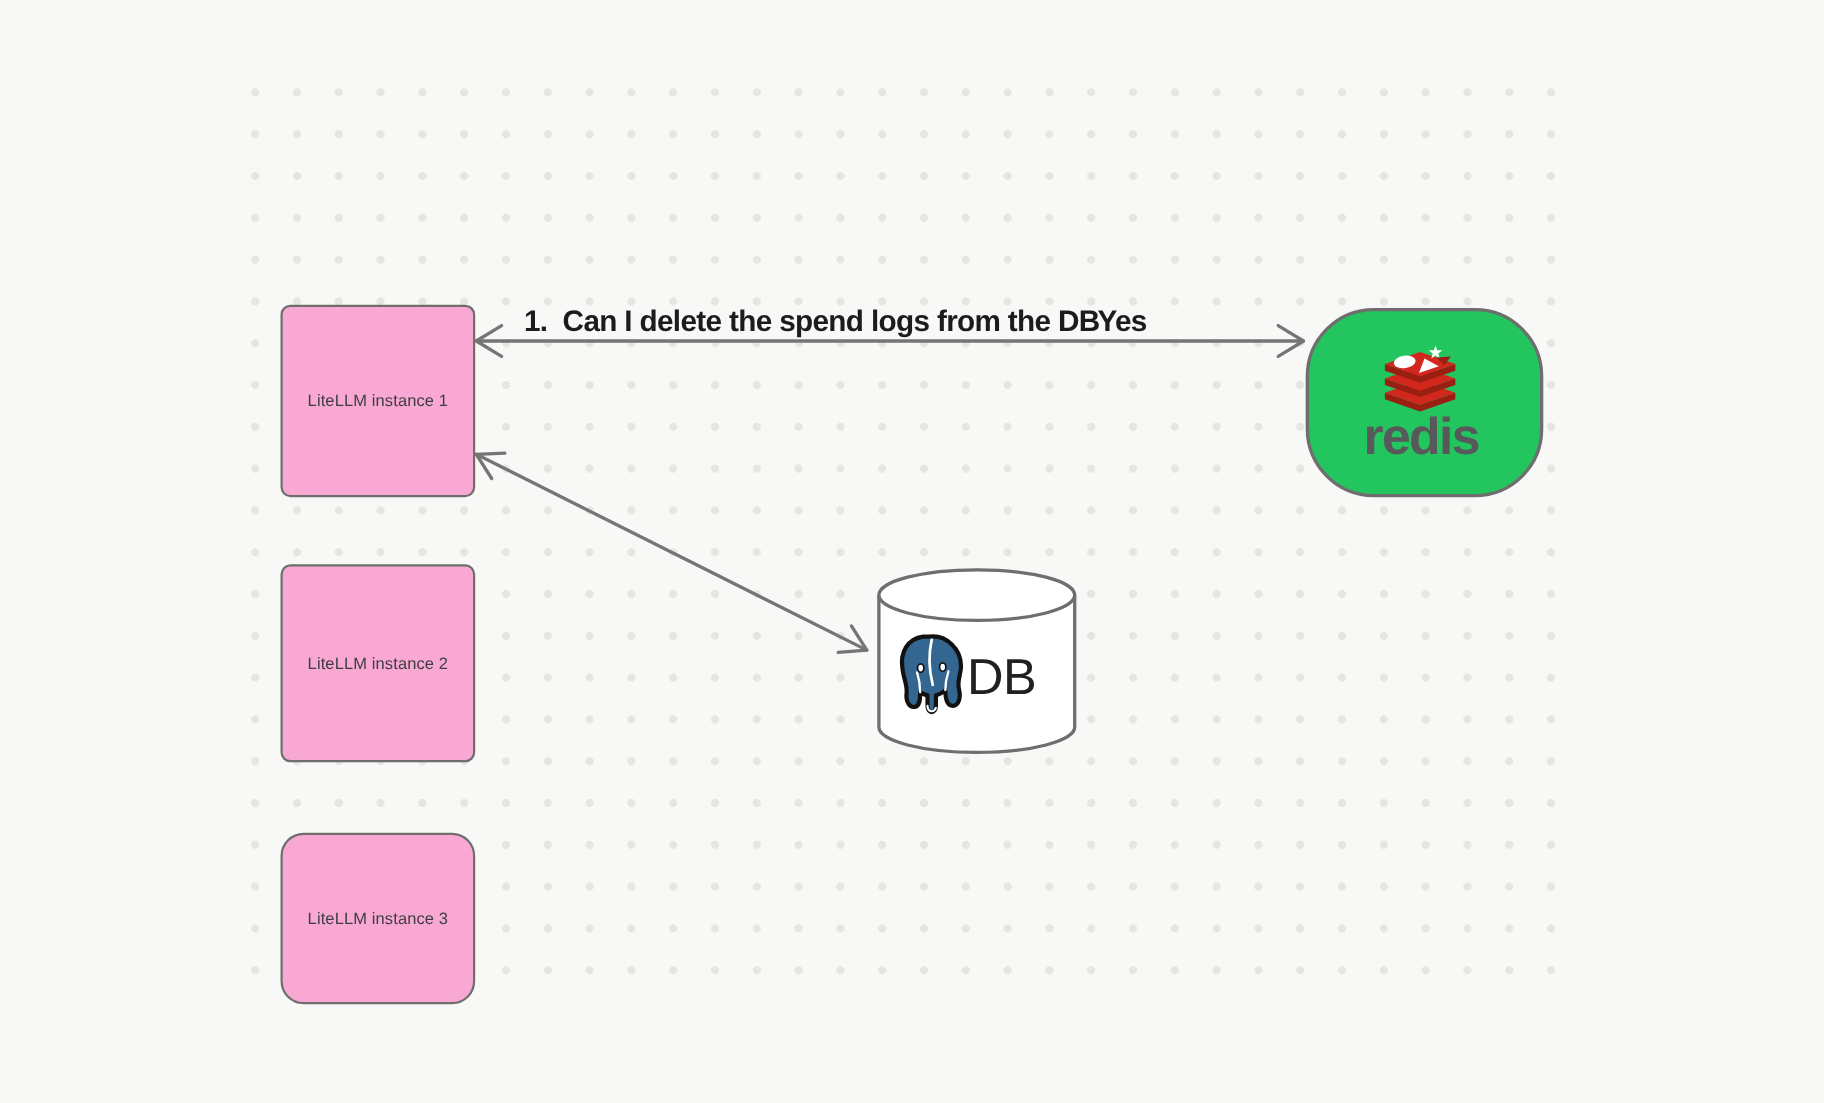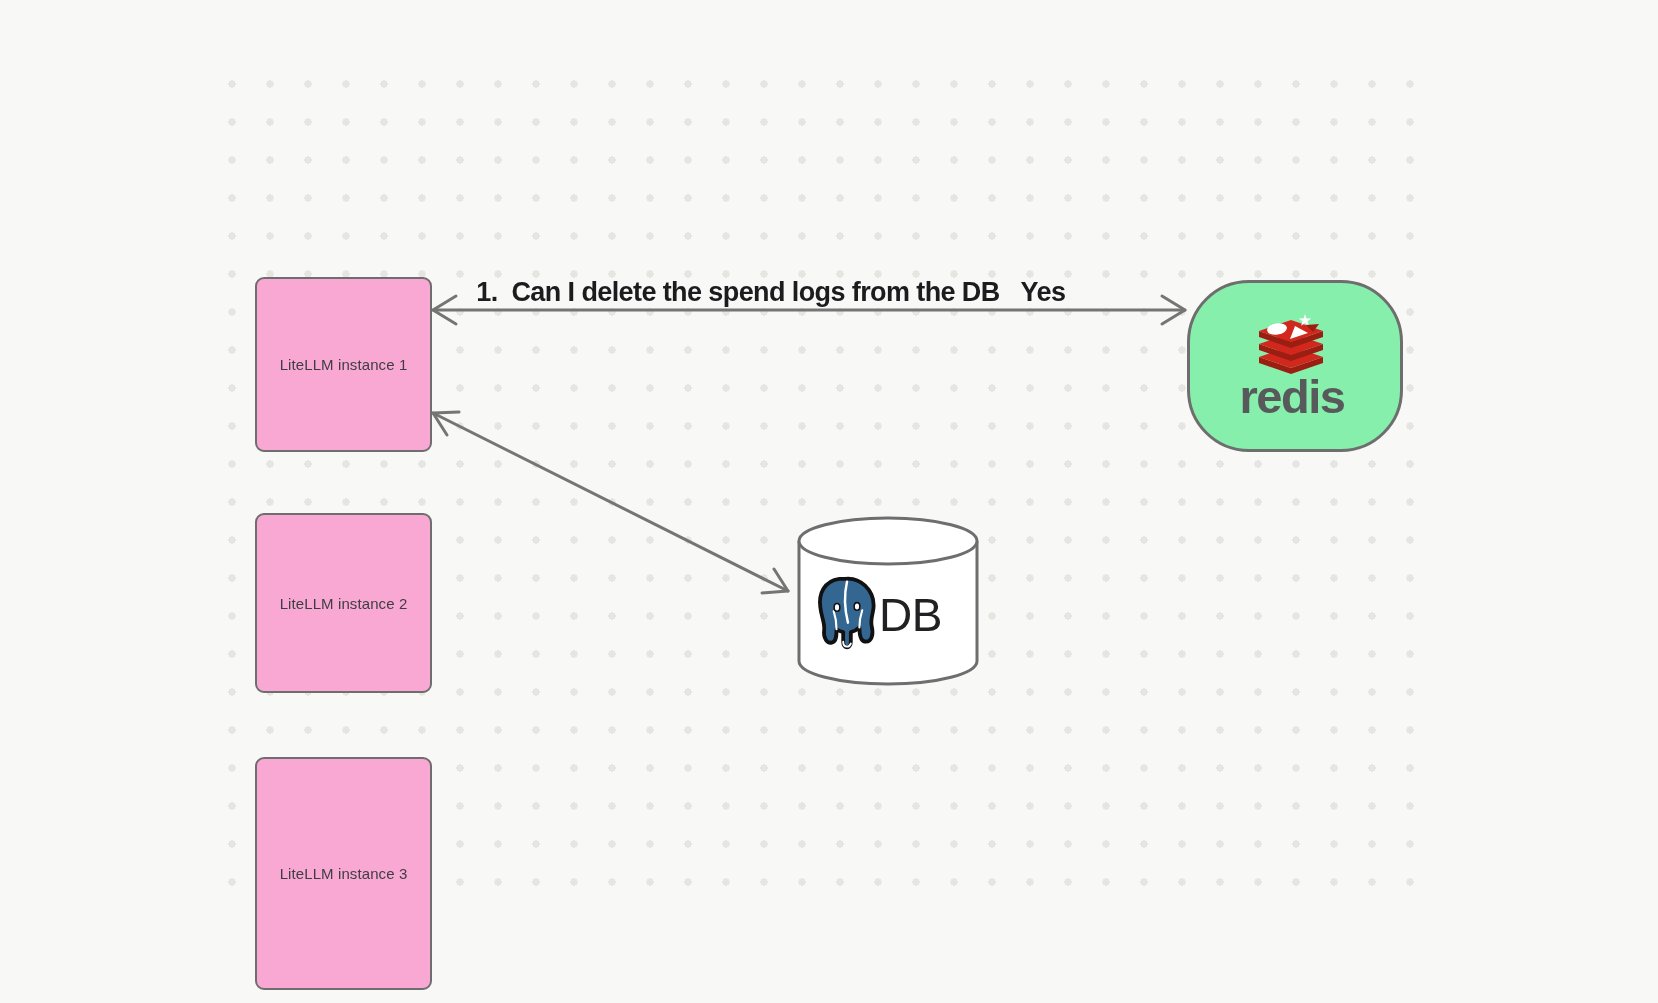--- a/index.html
+++ b/index.html
@@ -18,25 +18,25 @@
     position:absolute;left:255px;width:177px;
     background:#f9a8d4;border:2.6px solid #6e6e6e;border-radius:9px;
     box-sizing:border-box;
     display:flex;align-items:center;justify-content:center;
   }
   .node-box .box-label{
     font-size:15px;color:#3e3e42;letter-spacing:0.1px;white-space:pre;
   }
   #box1{top:277px;height:175px;}
   #box2{top:513px;height:180px;}
-  #box3{top:757px;height:233px;}
+  #box3{top:757px;height:156px;border-radius:21px;}
 
   .redis-node{
     position:absolute;left:1187px;top:280px;width:216px;height:172px;
-    background:#86efac;border:3px solid #6e6e6e;border-radius:62px;
+    background:#22c55e;border:3px solid #6e6e6e;border-radius:62px;
     box-sizing:border-box;
   }
   .redis-logo{position:absolute;left:65px;top:30px;}
   .redis-word{
     position:absolute;left:0;right:6px;top:86px;text-align:center;
     font-size:47px;font-weight:700;color:#58595b;letter-spacing:-1.5px;
   }
 
   .db-node{position:absolute;left:796px;top:515px;width:184px;height:172px;}
   .db-inner{
@@ -50,21 +50,21 @@
 
   .arrows-layer{position:absolute;left:0;top:0;width:1658px;height:1003px;pointer-events:none;}
   .arrows-layer path{stroke:#757575;stroke-width:3;fill:none;stroke-linecap:round;stroke-linejoin:round;}
 
   .arrow-label{
     position:absolute;transform:translate(-50%,-50%);
     font-size:27px;font-weight:700;color:#1c1c1e;letter-spacing:-0.6px;
     white-space:pre;
   }
   #label1{left:738px;top:292px;}
-  #label1yes{left:1043px;top:292px;}
+  #label1yes{left:1020px;top:292px;}
   #label2{left:874px;top:469px;}
 </style>
 </head>
 <body>
 
 <div class="canvas">
 
   <div class="dots"></div>
 
   <svg class="arrows-layer">

